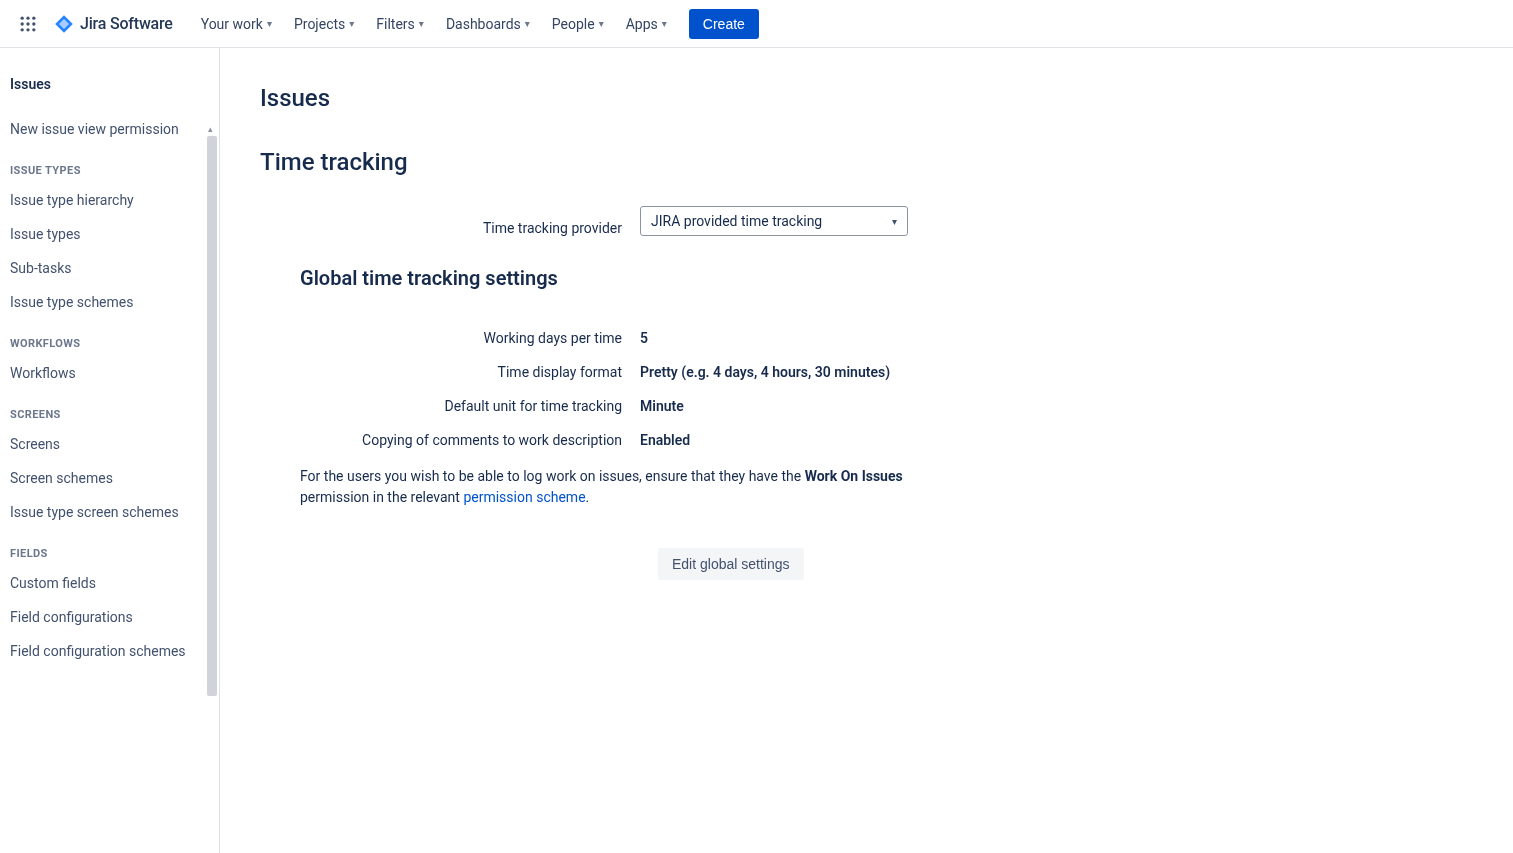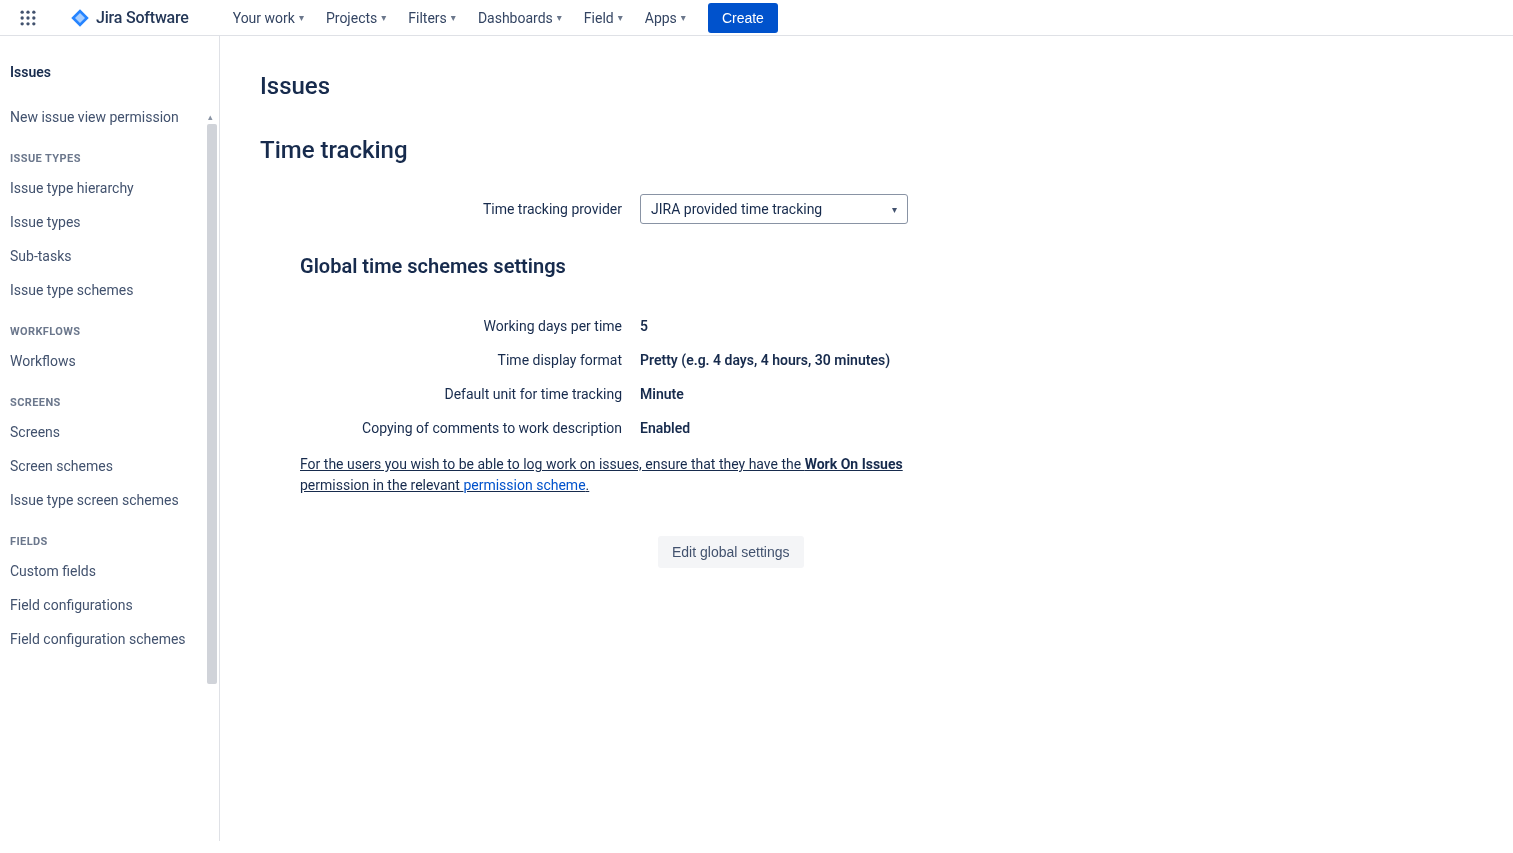--- a/index.html
+++ b/index.html
@@ -4,26 +4,26 @@
 <style>
   * { box-sizing: border-box; margin: 0; padding: 0; }
   body {
     font-family: -apple-system, BlinkMacSystemFont, "Segoe UI", Roboto, "Helvetica Neue", Arial, sans-serif;
     font-size: 14px;
     color: #172B4D;
     background: #fff;
     overflow: hidden;
   }
   .topnav {
-    height: 36px;
+    height: 48px;
     border-bottom: 1px solid #dfe1e6;
     display: flex;
     align-items: center;
     padding: 0 12px;
-    gap: 20px;
+    gap: 4px;
   }
   .app-switcher {
     width: 32px; height: 32px;
     display: flex; align-items: center; justify-content: center;
     border-radius: 3px;
     cursor: pointer;
   }
   .logo-wrap {
     display: flex; align-items: center; gap: 6px;
     padding: 0 6px;
@@ -104,21 +104,21 @@
   .main {
     flex: 1;
     padding: 36px 40px;
     overflow-y: auto;
   }
   .h1 { font-size: 24px; font-weight: 500; color: #172B4D; margin-bottom: 36px; }
   .h2 { font-size: 24px; font-weight: 500; color: #172B4D; margin-bottom: 30px; }
   .h3 { font-size: 20px; font-weight: 600; color: #172B4D; margin: 30px 0 40px 40px; }
 
   .form-row {
-    display: flex; align-items: center;
+    display: flex; align-items: flex-end;
     margin-bottom: 18px;
   }
   .form-label {
     width: 380px;
     text-align: right;
     padding-right: 18px;
     color: #172B4D;
     font-size: 14px;
   }
   .form-value {
@@ -141,21 +141,20 @@
     position: absolute; right: 10px; top: 50%; transform: translateY(-50%);
     font-size: 10px; color: #42526E;
   }
 
   .note {
     max-width: 710px;
     padding-left: 40px;
     color: #172B4D;
     font-size: 14px;
     line-height: 1.5;
-    text-decoration: underline;
   }
   .note strong { font-weight: 700; }
   .note a { color: #0052CC; text-decoration: none; cursor: pointer; }
 
   .edit-btn {
     margin-top: 40px;
     margin-left: 398px;
     background: #f4f5f7;
     border: none;
     padding: 8px 14px;
@@ -200,21 +199,21 @@
     </div>
     <div class="nav-item">
       <span>Filters</span>
       <span class="chev">▾</span>
     </div>
     <div class="nav-item">
       <span>Dashboards</span>
       <span class="chev">▾</span>
     </div>
     <div class="nav-item">
-      <span>Field</span>
+      <span>People</span>
       <span class="chev">▾</span>
     </div>
     <div class="nav-item">
       <span>Apps</span>
       <span class="chev">▾</span>
     </div>
     <button class="create-btn">Create</button>
   </div>
 </div>
 
@@ -255,21 +254,21 @@
     <div class="h2">Time tracking</div>
 
     <div class="form-row">
       <div class="form-label">Time tracking provider</div>
       <div class="select-box">
         <span>JIRA provided time tracking</span>
         <span class="select-caret">▾</span>
       </div>
     </div>
 
-    <div class="h3">Global time schemes settings</div>
+    <div class="h3">Global time tracking settings</div>
 
     <div class="form-row">
       <div class="form-label">Working days per time</div>
       <div class="form-value">5</div>
     </div>
     <div class="form-row">
       <div class="form-label">Time display format</div>
       <div class="form-value">Pretty (e.g. 4 days, 4 hours, 30 minutes)</div>
     </div>
     <div class="form-row">

